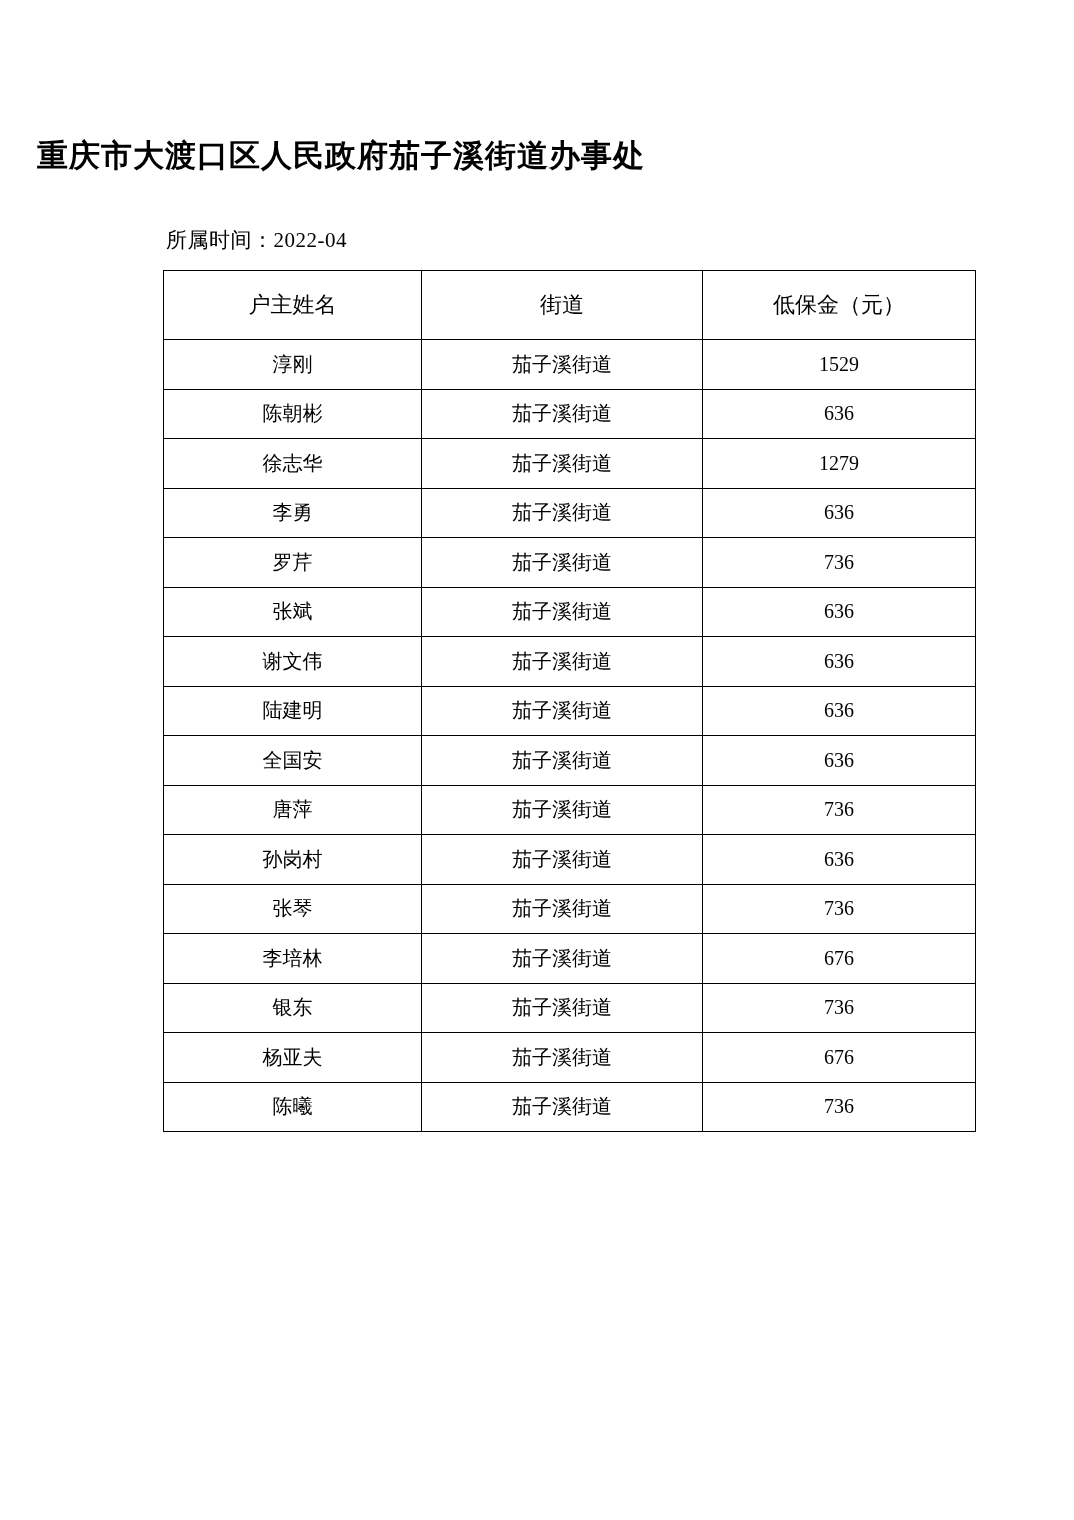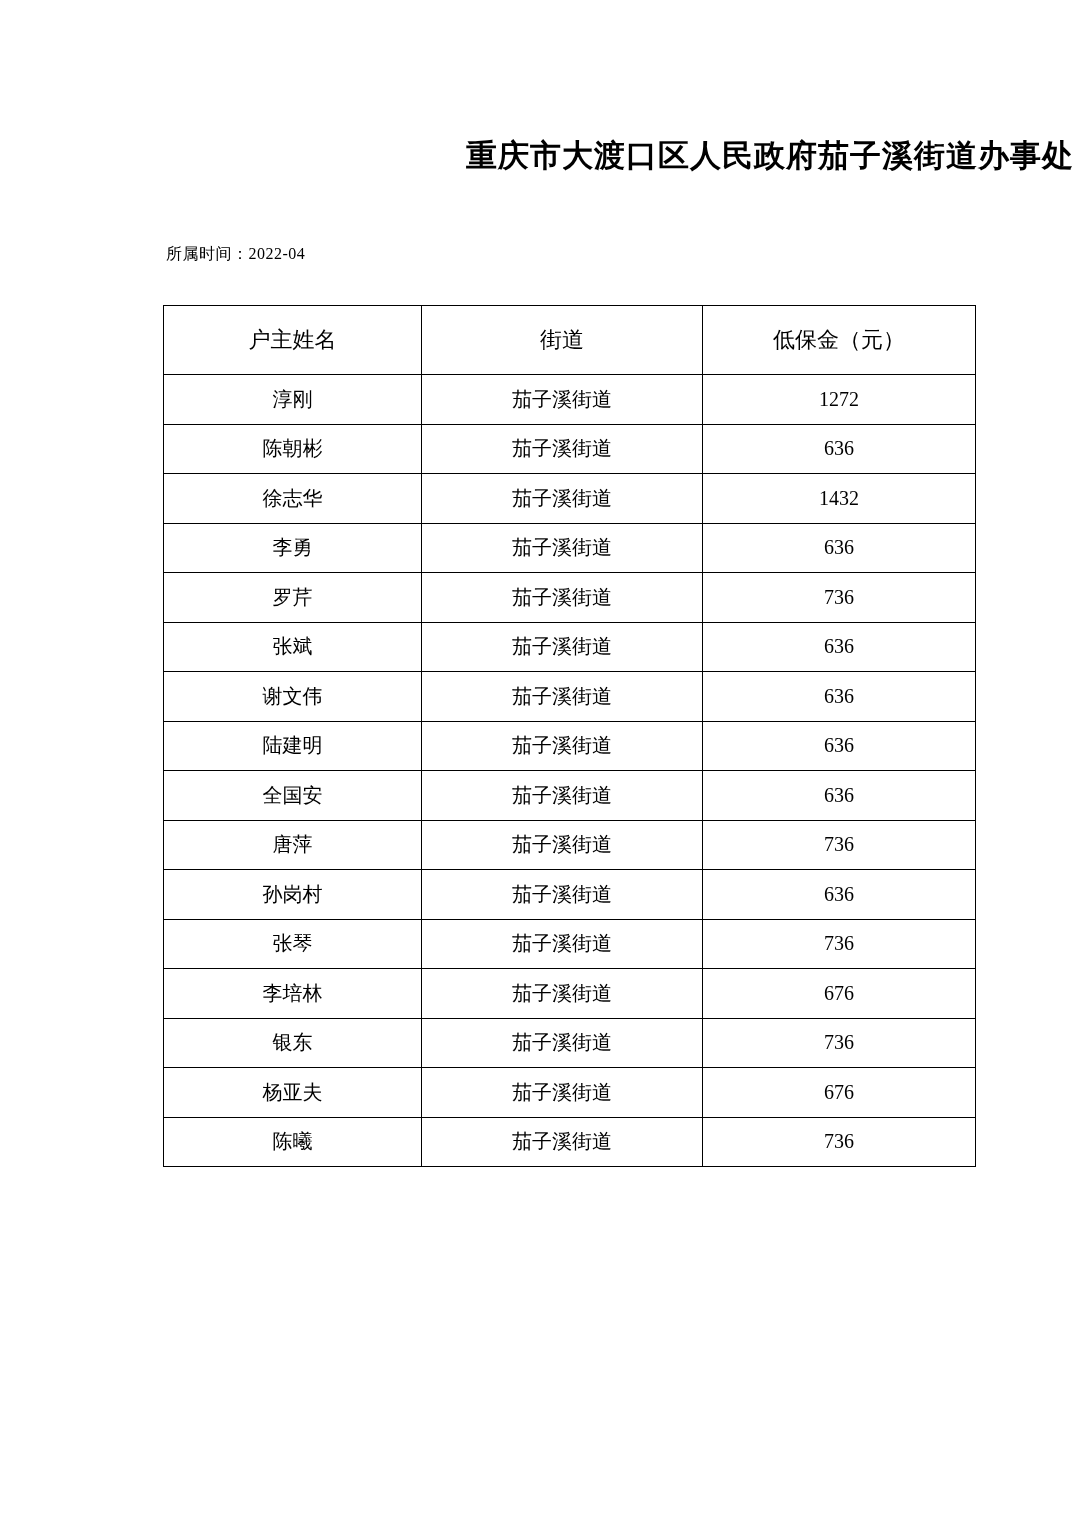--- a/index.html
+++ b/index.html
@@ -17,39 +17,40 @@
   }
   .page {
     width: 1074px;
     height: 1520px;
     box-sizing: border-box;
     padding: 0;
     position: relative;
   }
   .title-block {
     margin-top: 128px;
-    text-align: right;
+    text-align: left;
+    padding-left: 37px;
   }
   .title-line {
     font-size: 31px;
     font-weight: bold;
     letter-spacing: 1px;
     line-height: 56px;
     font-family: "Liberation Serif", "DejaVu Serif", serif;
   }
   .meta-line {
-    margin-top: 60px;
+    margin-top: 42px;
     margin-left: 166px;
-    font-size: 16px;
+    font-size: 21px;
     letter-spacing: 0.5px;
     font-family: Liberation Serif, serif;
   }
   table.list {
     border-collapse: collapse;
-    margin-top: 40px;
+    margin-top: 16px;
     margin-left: 163px;
     width: 812px;
     table-layout: fixed;
   }
   table.list th,
   table.list td {
     border: 1px solid #000000;
     text-align: center;
     font-size: 20px;
     font-weight: normal;
@@ -92,31 +93,31 @@
       <tr>
         <th>户主姓名</th>
         <th>街道</th>
         <th>低保金（元）</th>
       </tr>
     </thead>
     <tbody>
       <tr>
         <td>淳刚</td>
         <td>茄子溪街道</td>
-        <td class="num">1272</td>
+        <td class="num">1529</td>
       </tr>
       <tr>
         <td>陈朝彬</td>
         <td>茄子溪街道</td>
         <td class="num">636</td>
       </tr>
       <tr>
         <td>徐志华</td>
         <td>茄子溪街道</td>
-        <td class="num">1432</td>
+        <td class="num">1279</td>
       </tr>
       <tr>
         <td>李勇</td>
         <td>茄子溪街道</td>
         <td class="num">636</td>
       </tr>
       <tr>
         <td>罗芹</td>
         <td>茄子溪街道</td>
         <td class="num">736</td>

